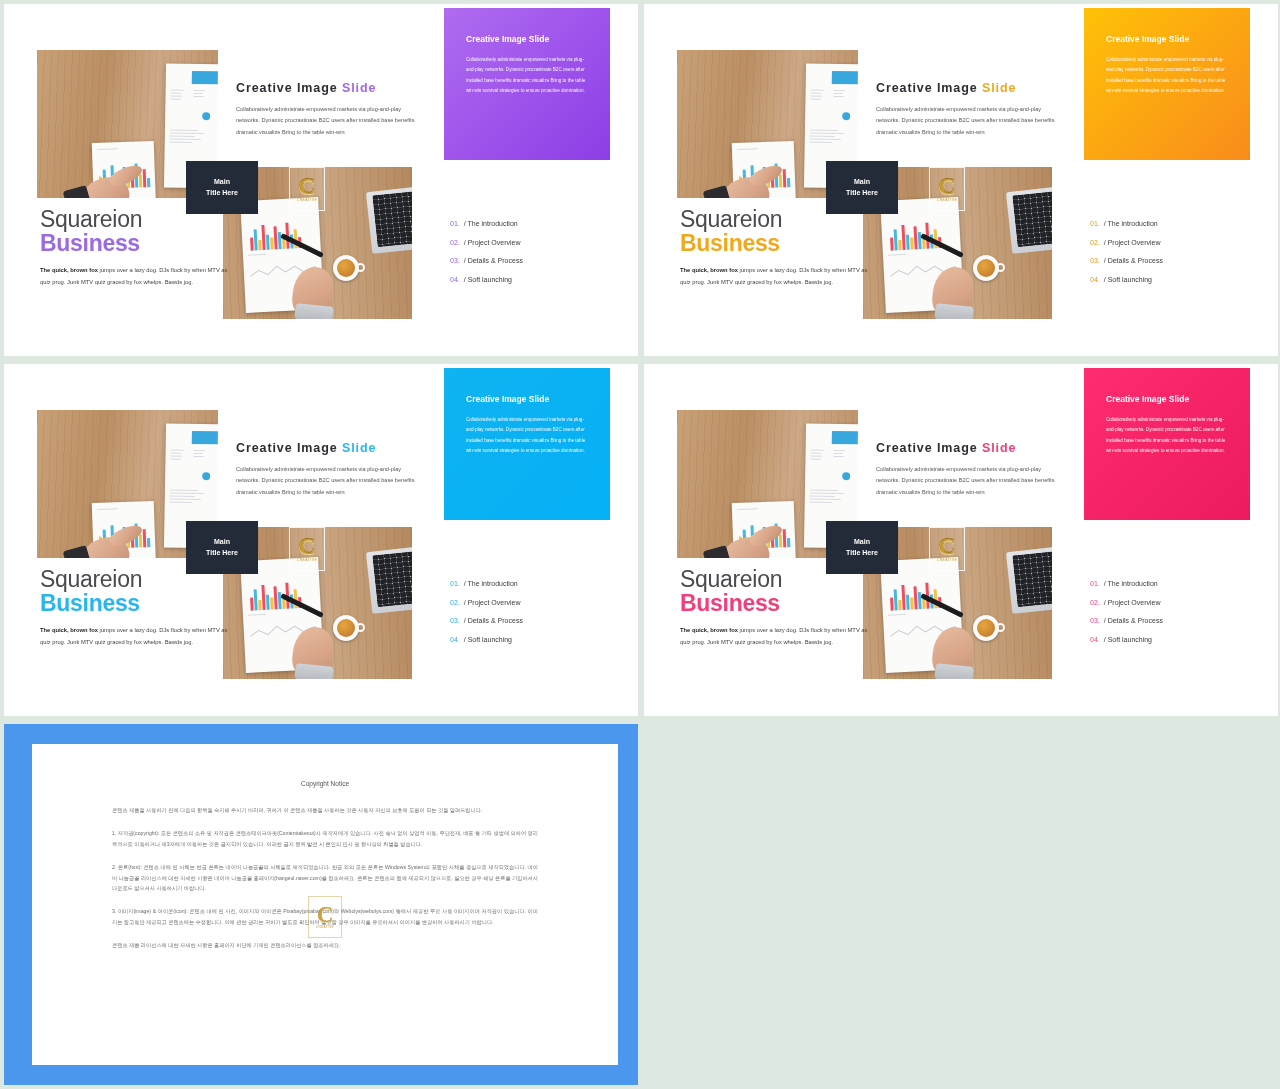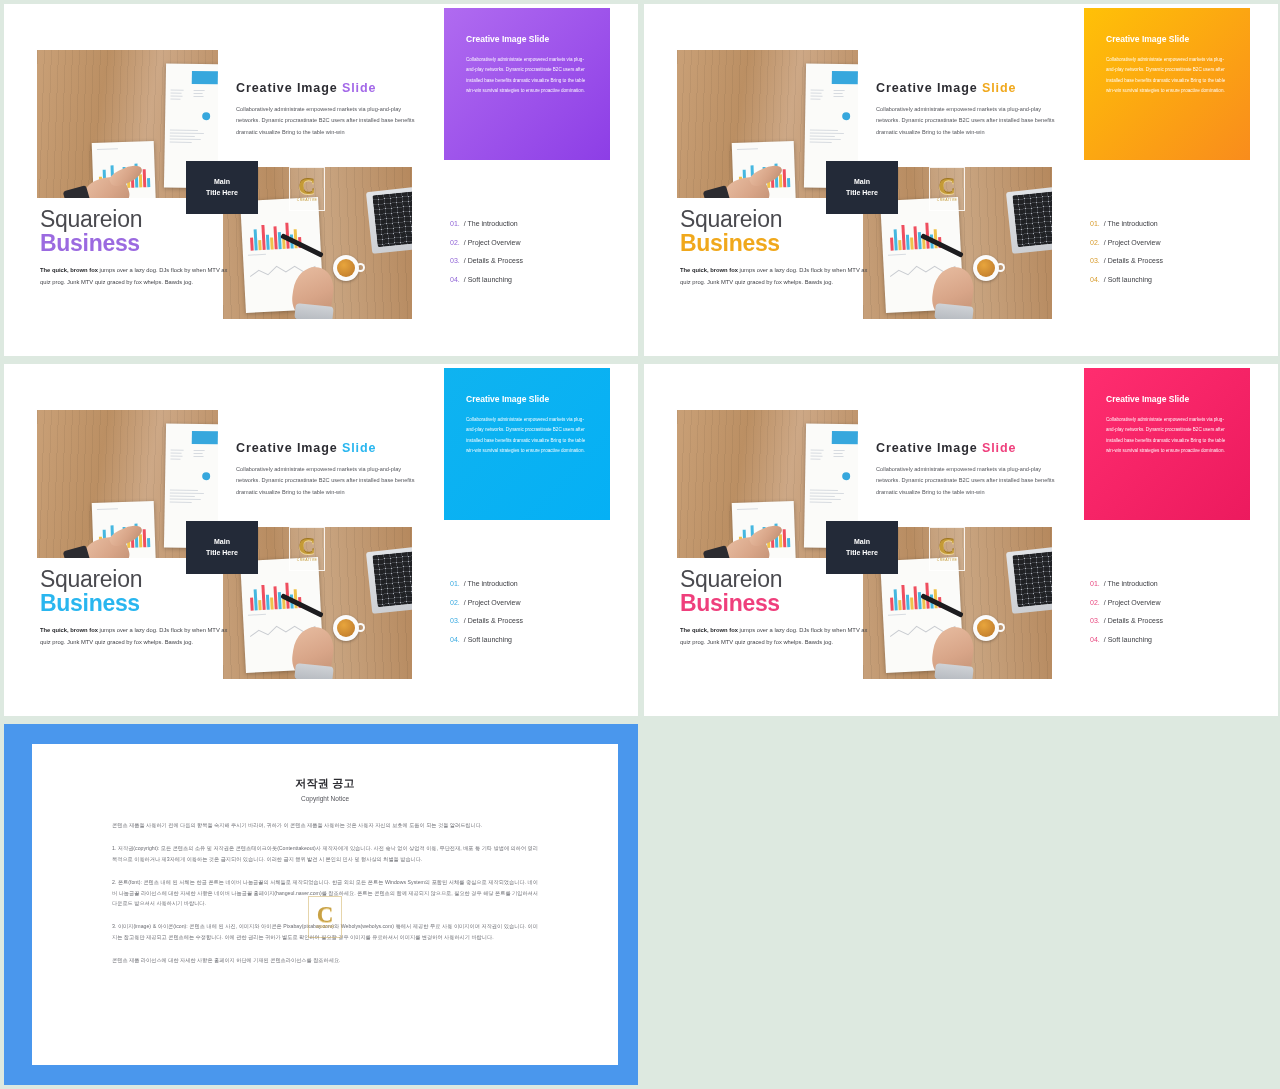--- a/index.html
+++ b/index.html
@@ -789,21 +789,20 @@
         </div>
       <div class="row">
           <span class="num" style="color:#e8467f">04.</span>
           <span class="txt"><span>/</span> <span>Soft launching</span></span>
         </div>
     </div>
   </div>
 
   <div class="copyslide">
     <div class="copysheet">
-      <h1>저작권 공고</h1>
       <div class="sub">Copyright Notice</div>
       <p class="para">콘텐츠 제품을 사용하기 전에 다음의 항목을 숙지해 주시기 바라며, 귀하가 이 콘텐츠 제품을 사용하는 것은 사용자 자신의 보호에 도움이 되는 것을 알려드립니다.</p>
       <p class="para">1. 저작권(copyright): 모든 콘텐츠의 소유 및 저작권은 콘텐츠테이크아웃(Contenttakeout)사 제작자에게 있습니다. 사전 승낙 없이 상업적 이용, 무단전재, 배포 등 기타 방법에 의하여 영리 목적으로 이용하거나 제3자에게 이용하는 것은 금지되어 있습니다. 이러한 금지 행위 발견 시 본인의 민사 및 형사상의 처벌을 받습니다.</p>
       <p class="para">2. 폰트(font): 콘텐츠 내에 된 서체는 한글 폰트는 네이버 나눔글꼴의 서체들로 제작되었습니다. 한글 외의 모든 폰트는 Windows System의 포함된 서체를 중심으로 제작되었습니다. 네이버 나눔글꼴 라이선스에 대한 자세한 사항은 네이버 나눔글꼴 홈페이지(hangeul.naver.com)를 참조하세요. 폰트는 콘텐츠의 함께 제공되지 않으므로, 필요한 경우 해당 폰트를 기입하셔서 다운로드 받으셔서 사용하시기 바랍니다.</p>
       <p class="para">3. 이미지(image) &amp; 아이콘(icon): 콘텐츠 내에 된 사진, 이미지와 아이콘은 Pixabay(pixabay.com)와 Webolys(webolys.com) 등에서 제공한 무료 사용 이미지이며 저작권이 있습니다. 이미지는 참고용만 제공되고 콘텐츠에는 수정합니다. 이에 관한 권리는 귀하가 별도로 확인하여 필요할 경우 이미지를 유료하셔서 이미지를 변경하여 사용하시기 바랍니다.</p>
       <p class="para">콘텐츠 제품 라이선스에 대한 자세한 사항은 홈페이지 하단에 기재된 콘텐츠라이선스를 참조하세요.</p>
       <div class="copy-wm">
         <div class="wm-c">C</div>
         <div class="wm-t">CREATIVE</div>
       </div>

